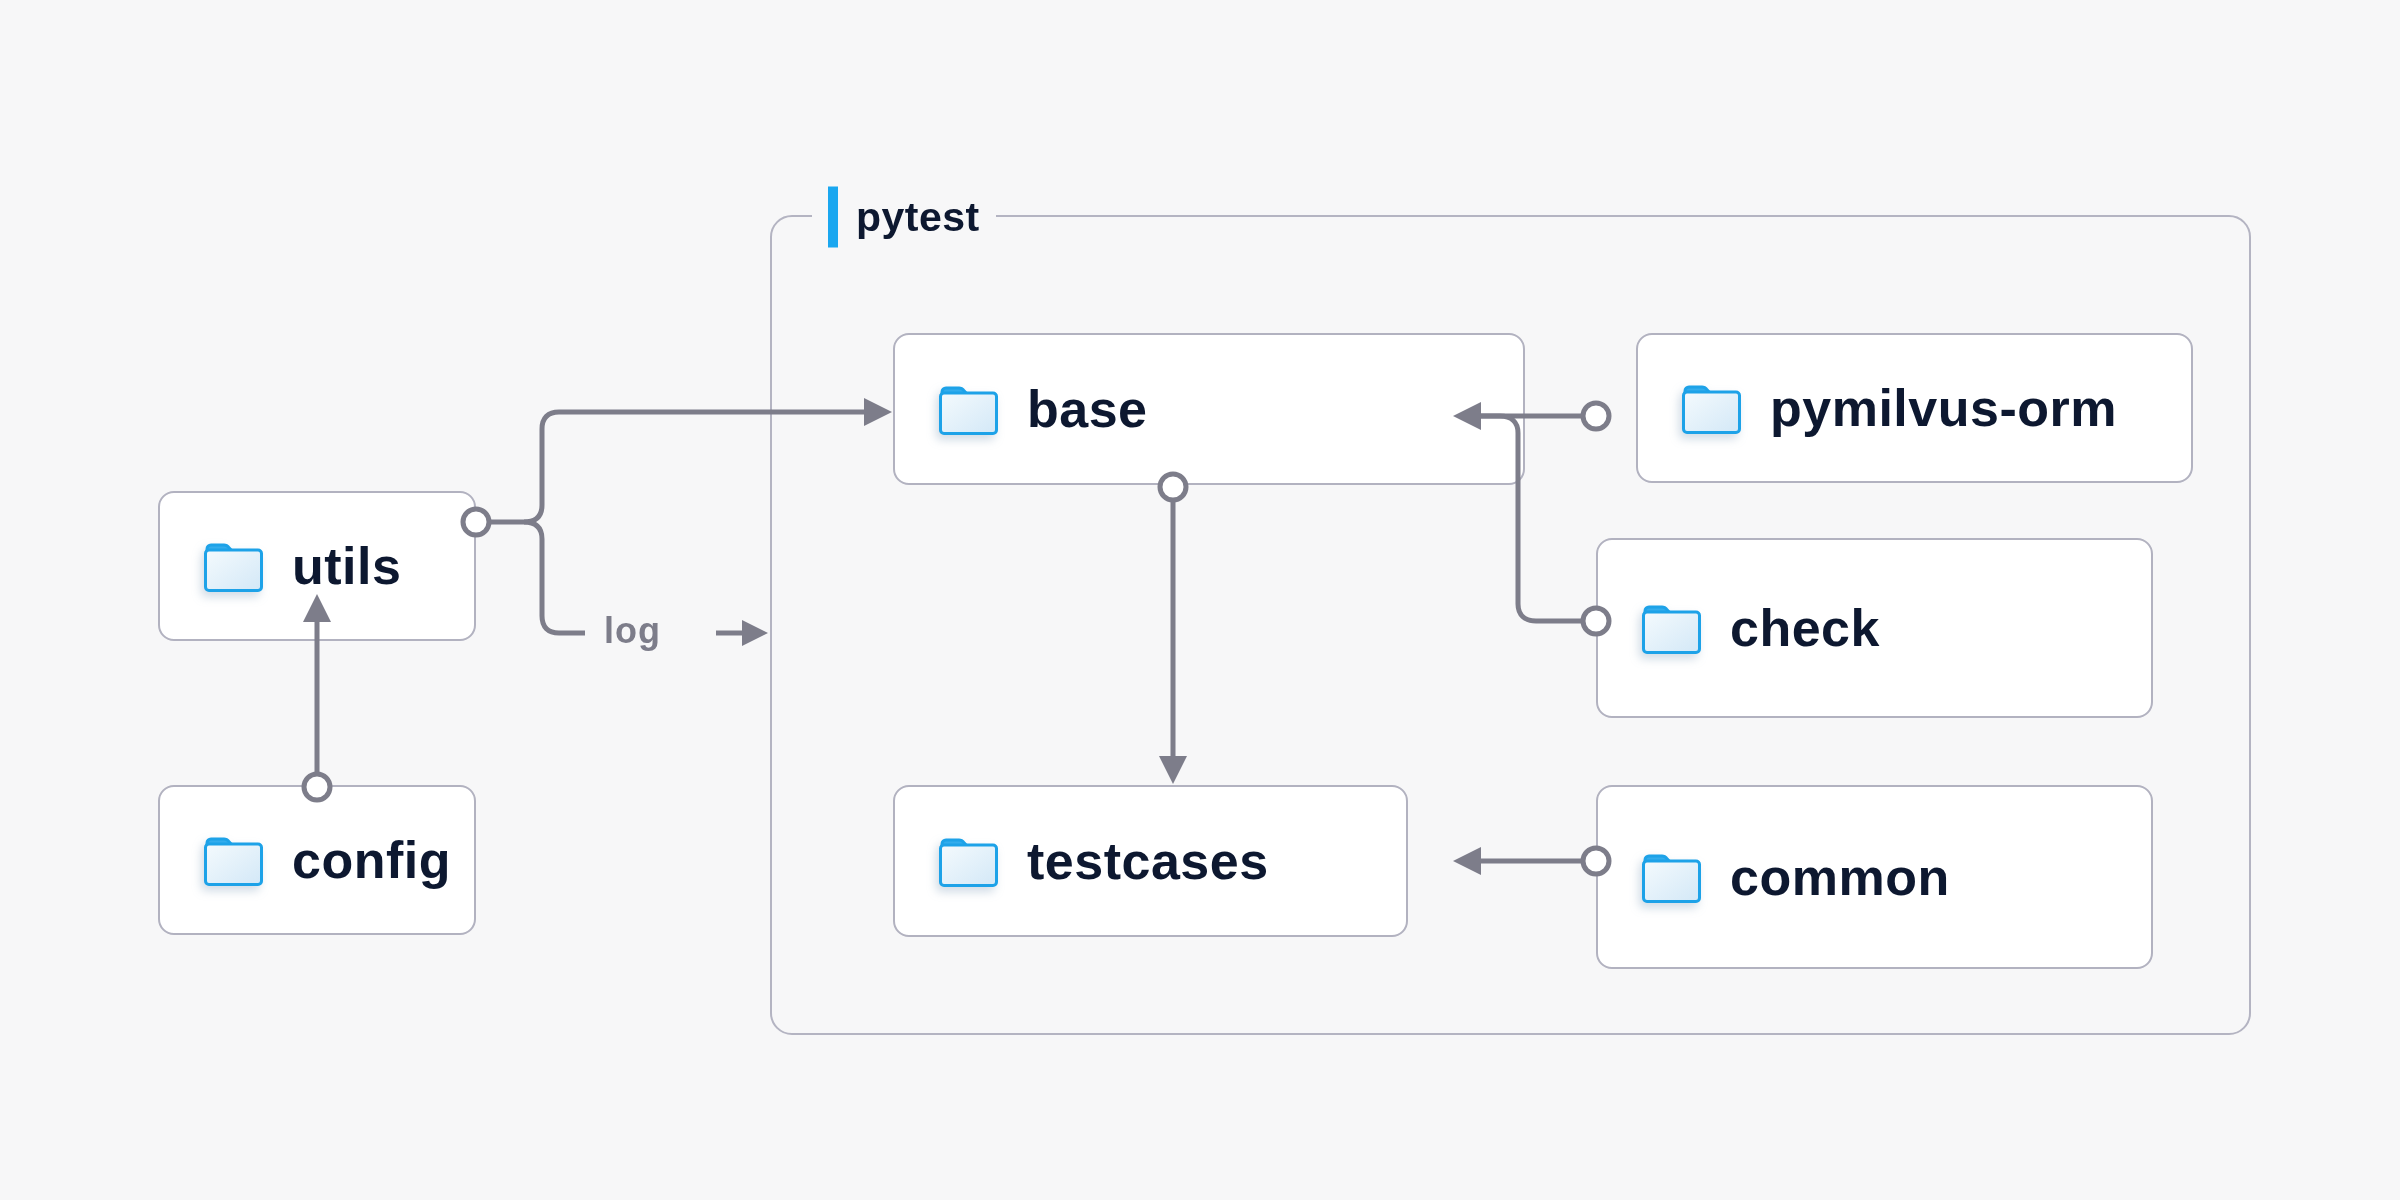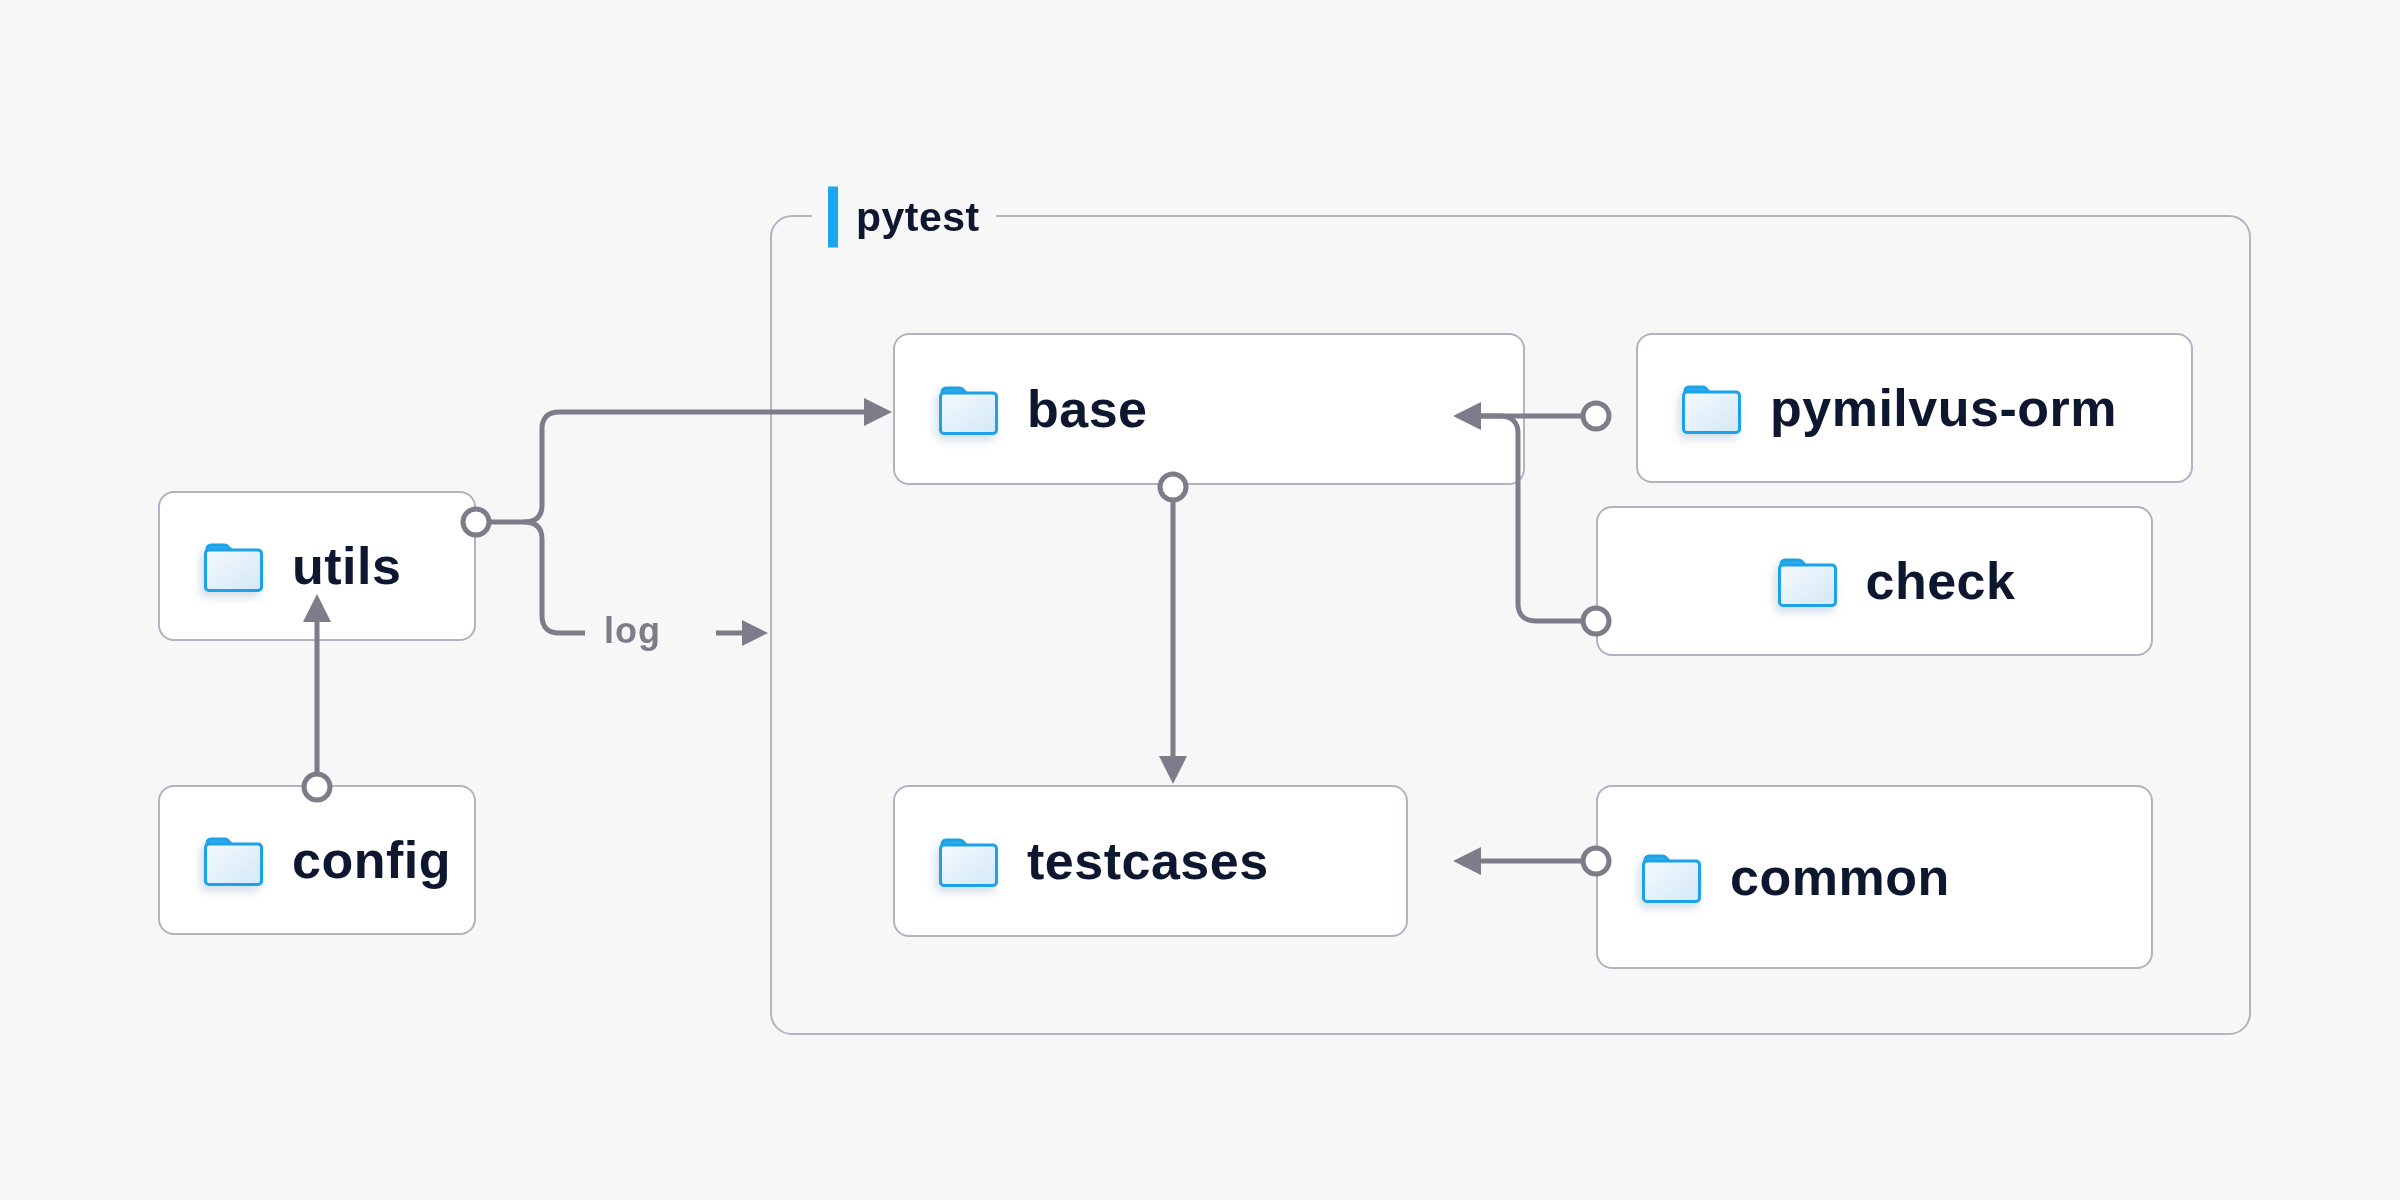--- a/index.html
+++ b/index.html
@@ -42,21 +42,21 @@
     z-index:2;
   }
   .node-label{
     font-size:52px;font-weight:700;color:var(--text_navy);letter-spacing:.5px;
     white-space:nowrap;
   }
   .node-utils    {left:158px; top:443px; width:318px; height:150px;margin-top:48px;}
   .node-config   {left:158px; top:785px; width:318px; height:150px;}
   .node-base     {left:893px; top:333px; width:632px; height:152px;}
   .node-pymilvus {left:1636px;top:333px; width:557px; height:150px;}
-  .node-check    {left:1596px;top:506px; width:557px; height:150px;justify-content:center;}
+  .node-check    {left:1596px;top:538px; width:557px; height:180px;}
   .node-testcases{left:893px; top:785px; width:515px; height:152px;}
   .node-common   {left:1596px;top:785px; width:557px; height:184px;}
   .folder{display:inline-flex;flex:0 0 auto;}
   .folder svg{width:66px;height:56px;filter:drop-shadow(-3px 5px 5px rgba(90,130,165,.28));}
   
   .edges{
     position:absolute;left:0;top:0;width:2400px;height:1200px;
     z-index:4;pointer-events:none;
   }
   .edges path{stroke:var(--line_gray);stroke-width:5;fill:none;}

